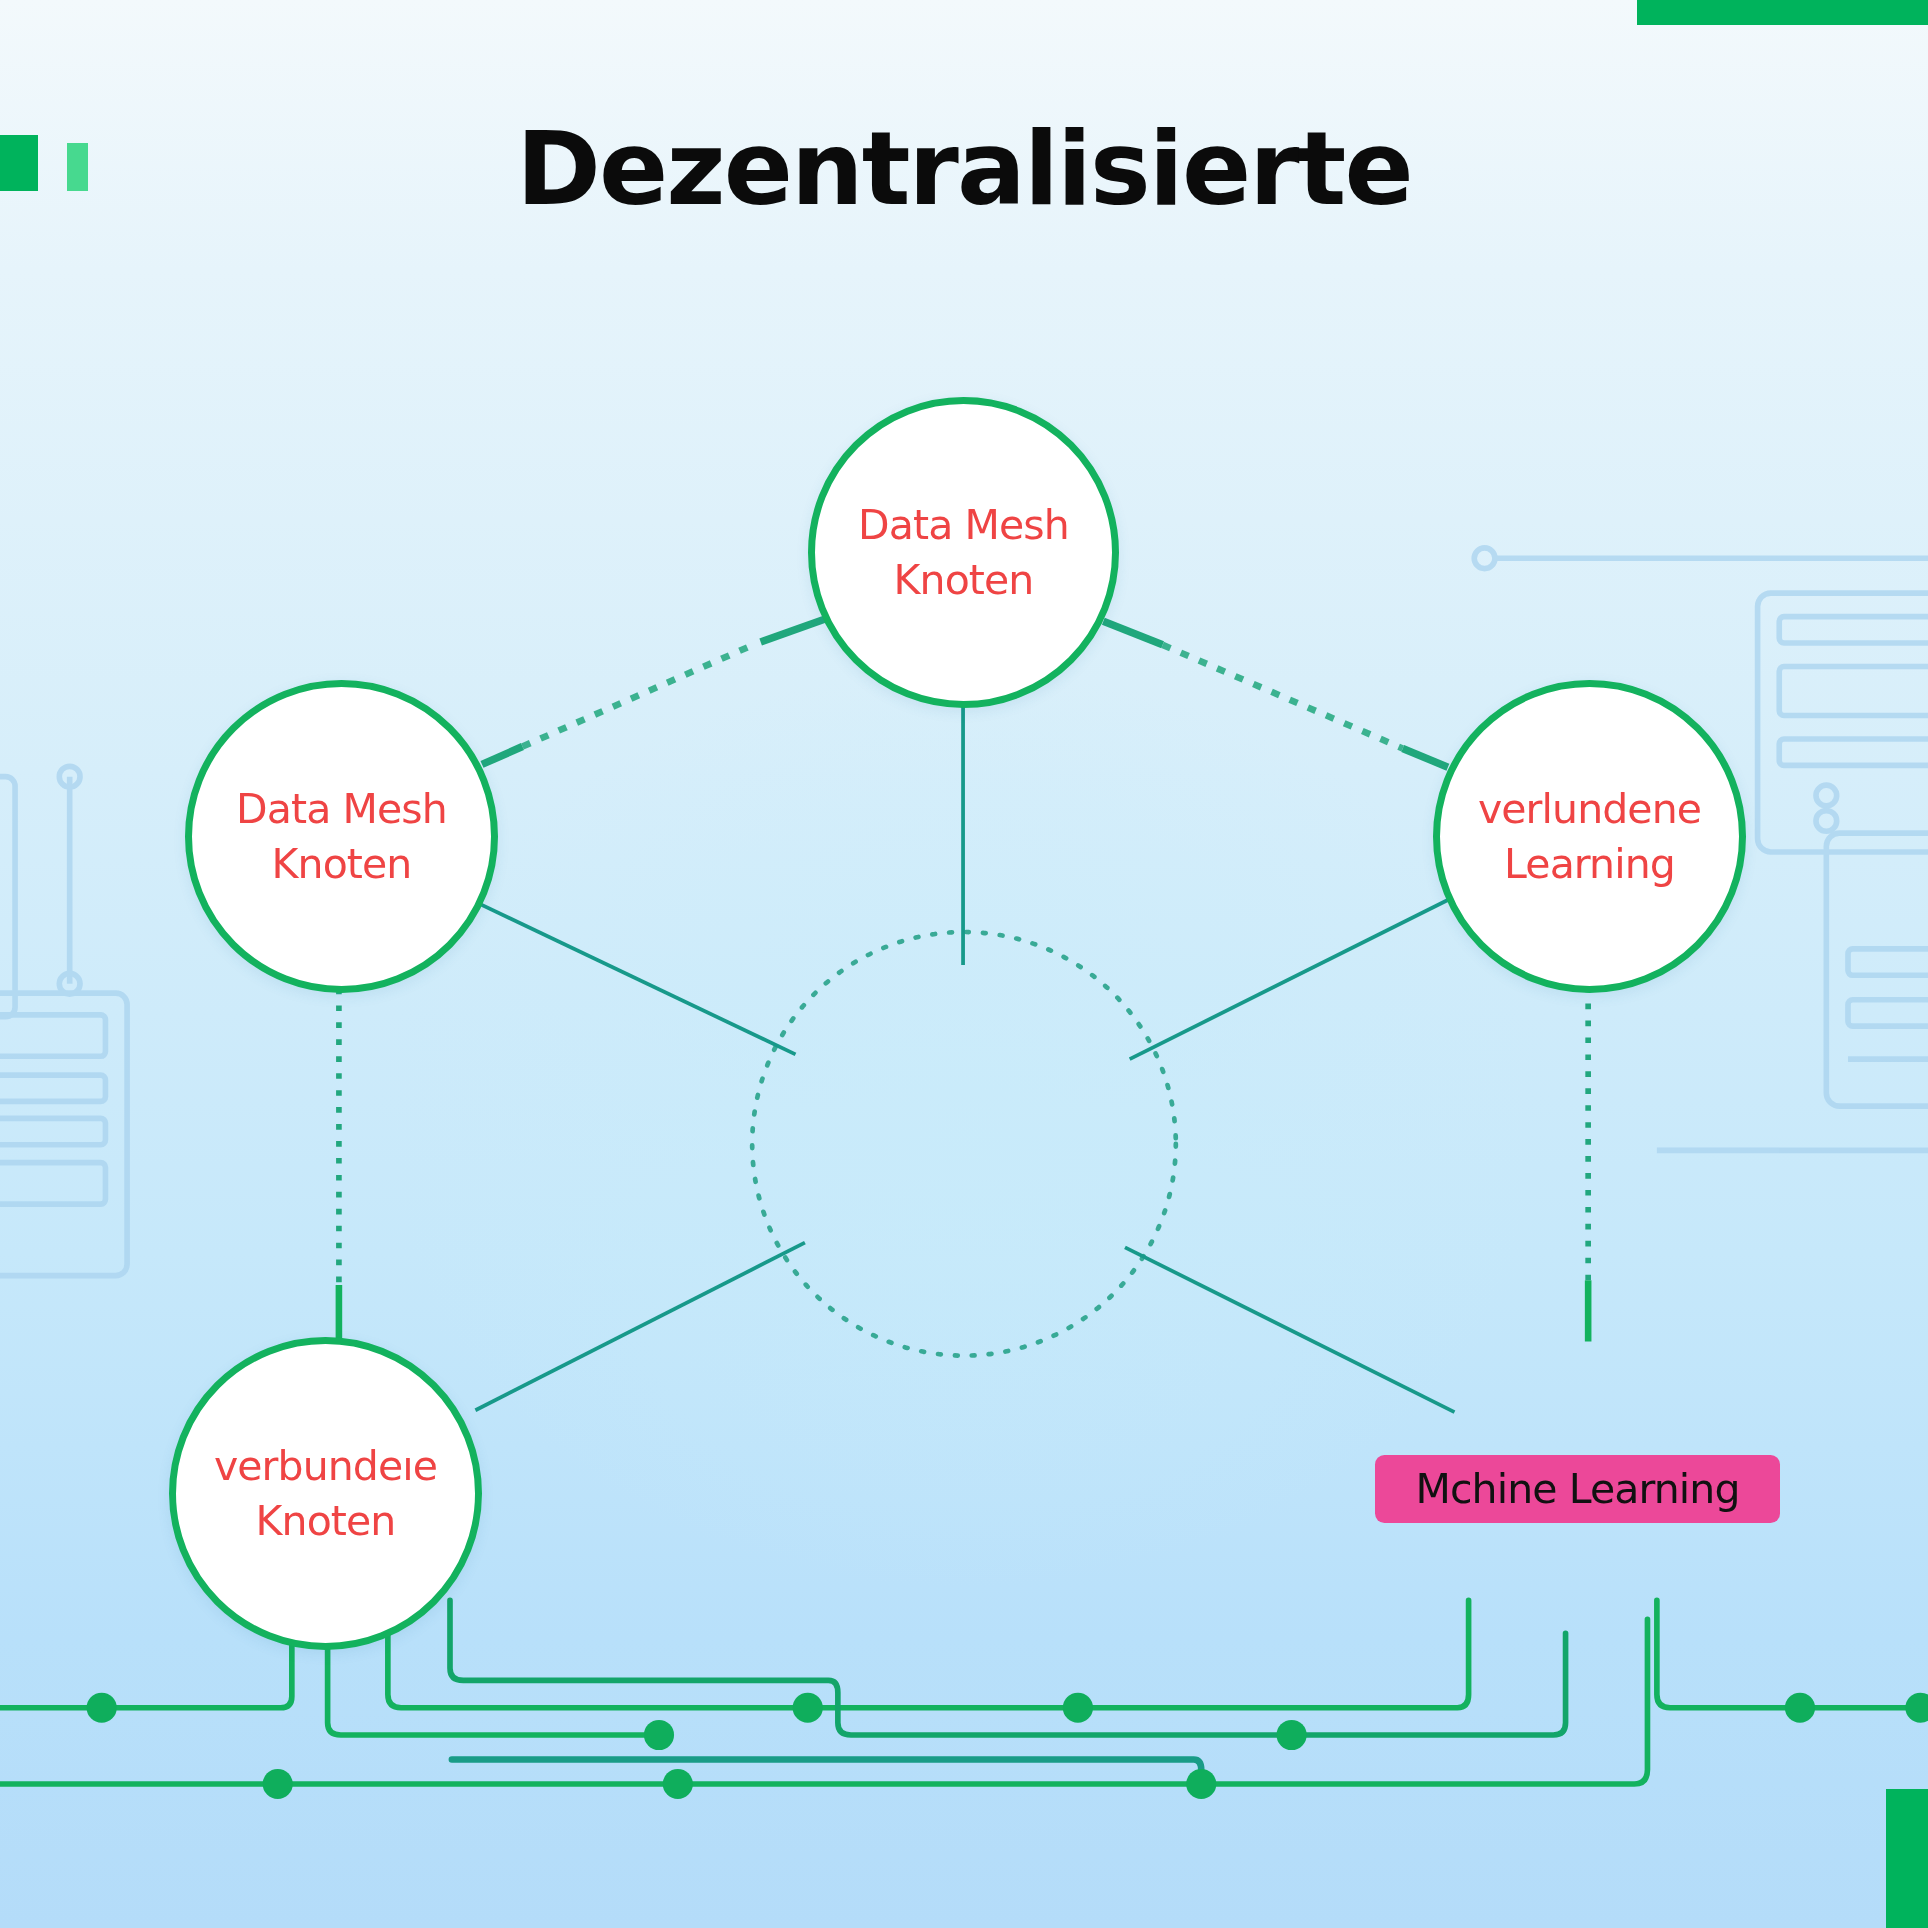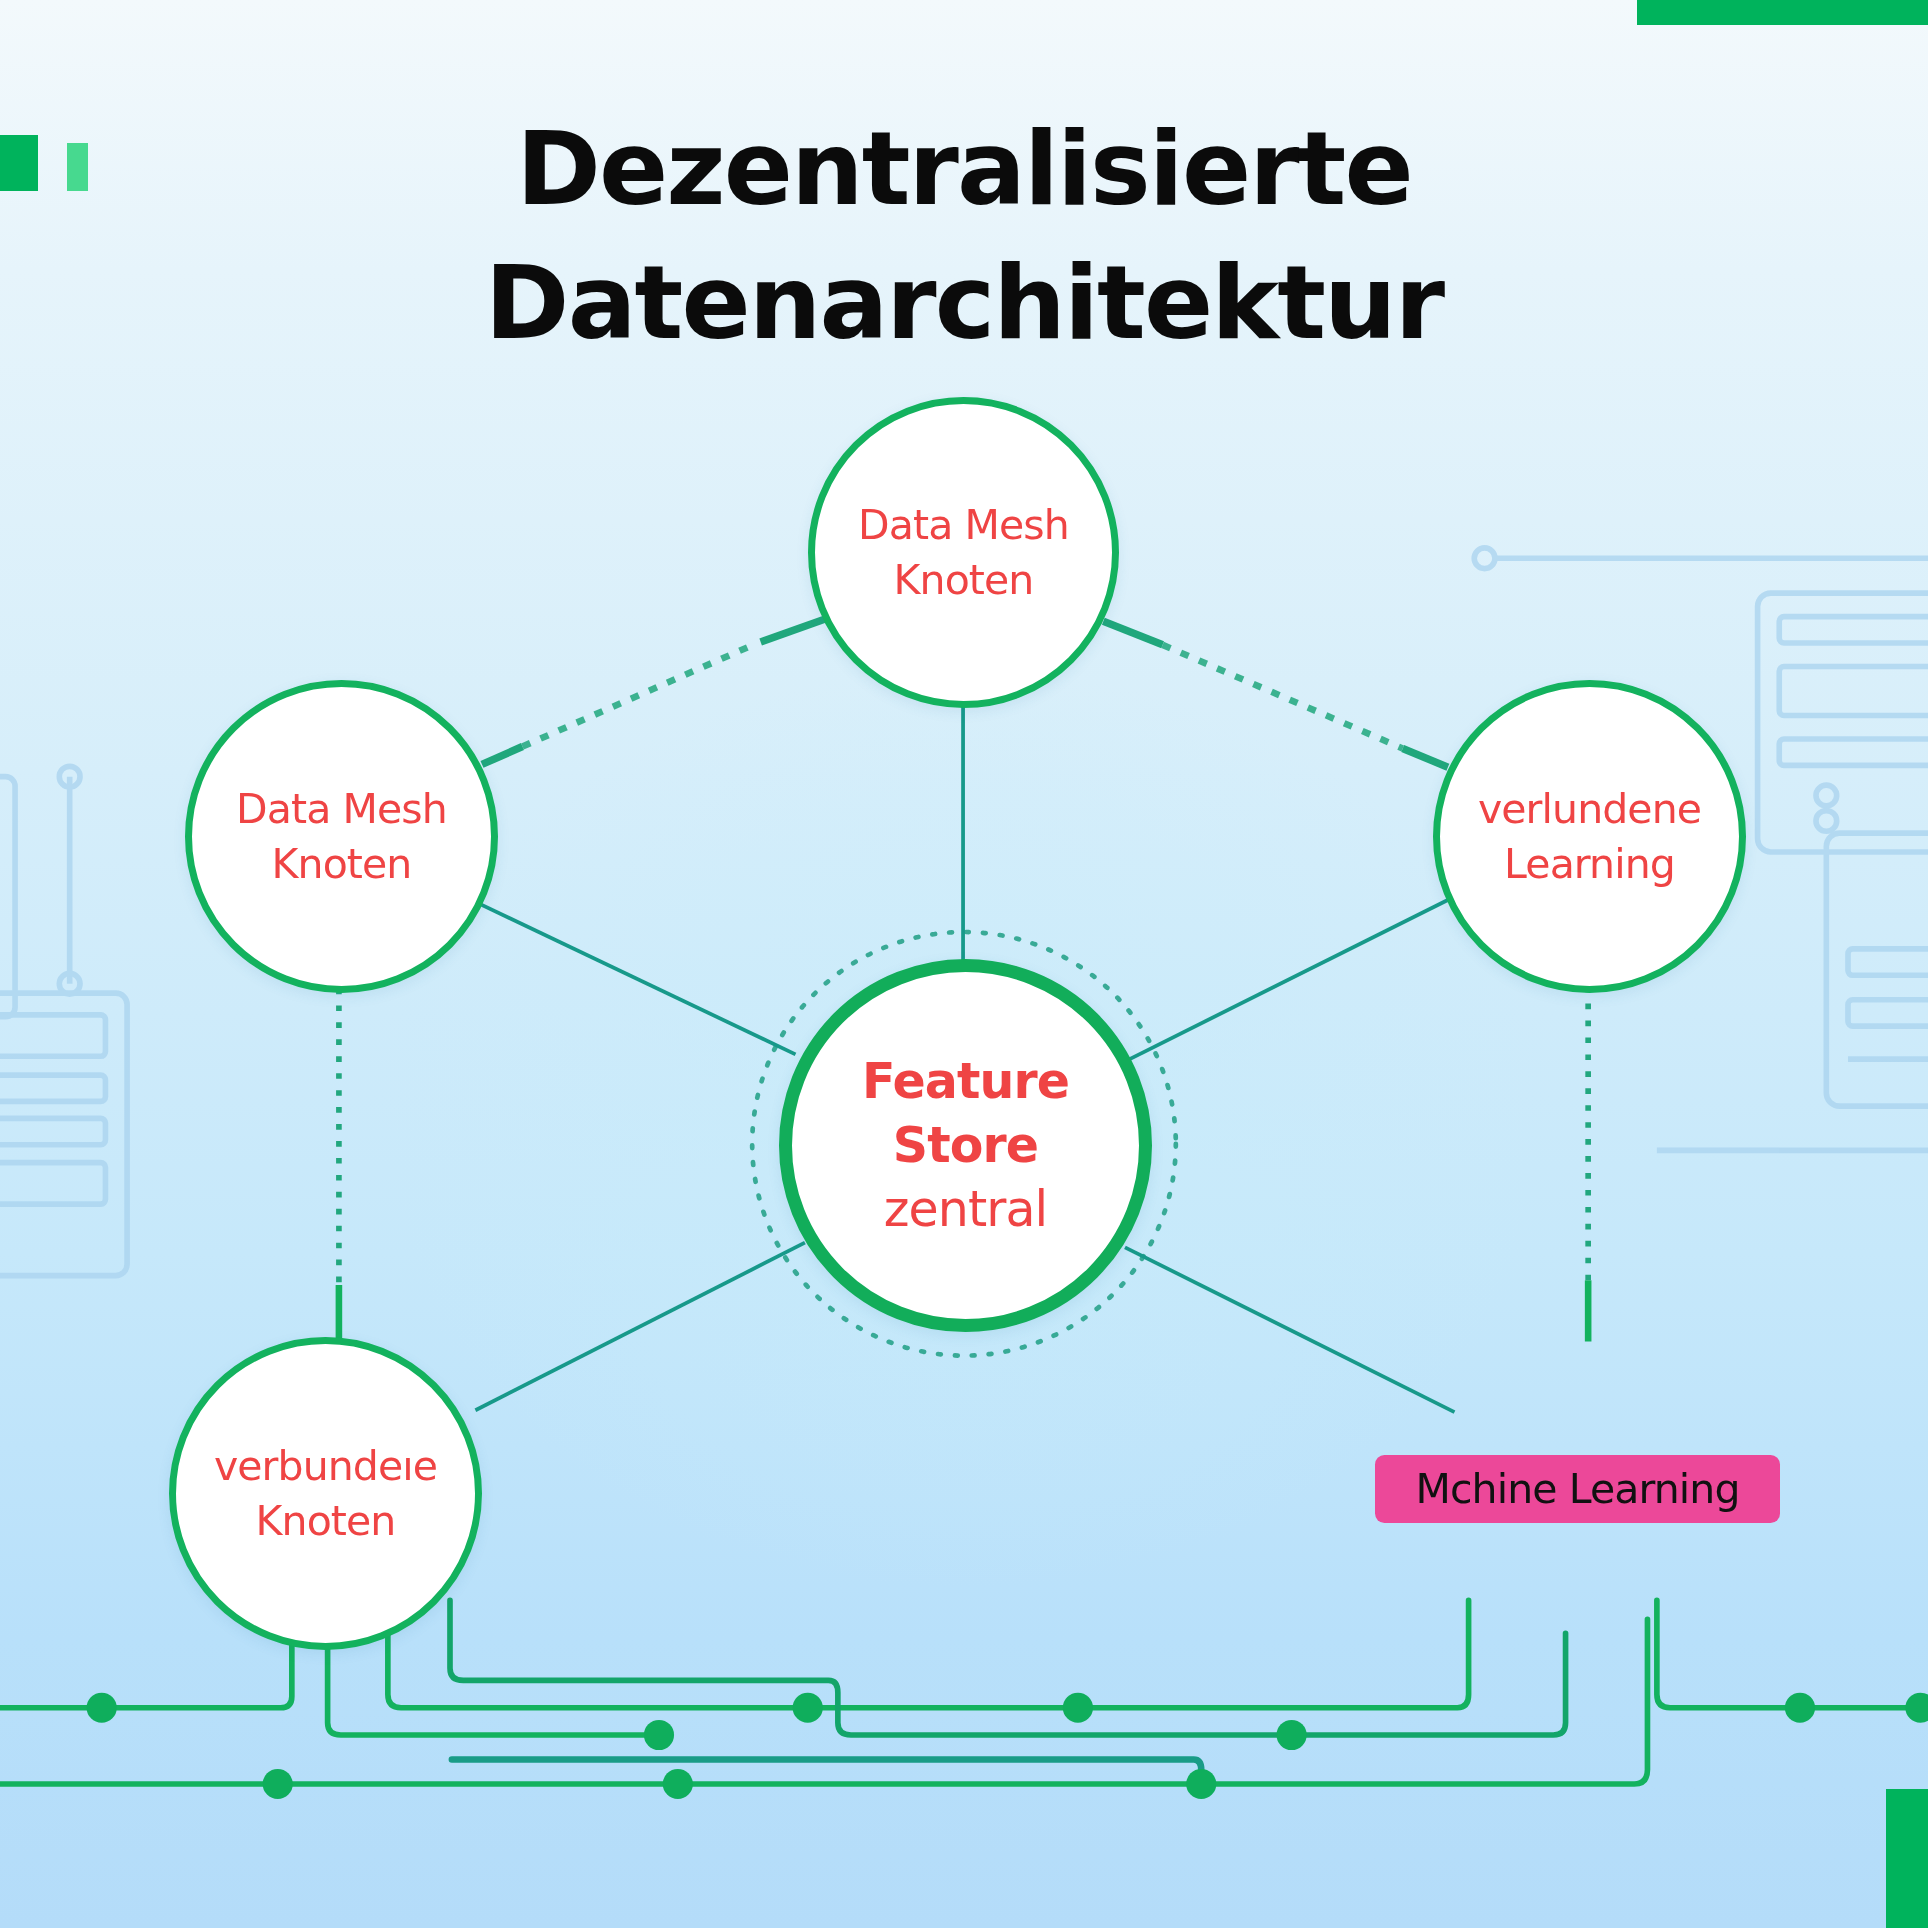--- a/index.html
+++ b/index.html
@@ -175,43 +175,37 @@
       <circle cx="700" cy="1843" r="16"></circle>
       <circle cx="1372" cy="1843" r="16"></circle>
       <circle cx="295" cy="1895" r="16"></circle>
       <circle cx="720" cy="1895" r="16"></circle>
       <circle cx="1276" cy="1895" r="16"></circle>
     </g>
   </svg>
 
   <h1 class="title" style="margin:0;">
     <span>Dezentralisierte</span>
-    <span>Datenarchitektur</span>
   </h1>
 
   <div class="node" style="left:808px; top:397px; width:311px; height:311px;">
     <span class="line">Data Mesh</span>
     <span class="line">Knoten</span>
   </div>
 
   <div class="node" style="left:185px; top:680px; width:313px; height:313px;">
     <span class="line">Data Mesh</span>
     <span class="line">Knoten</span>
   </div>
 
   <div class="node" style="left:1433px; top:680px; width:313px; height:313px;">
     <span class="line">verlundene</span>
     <span class="line">Learning</span>
   </div>
 
-  <div class="node center" style="left:779px; top:959px; width:373px; height:373px;">
-    <span class="line bold">Feature</span>
-    <span class="line bold">Store</span>
-    <span class="line light">zentral</span>
-  </div>
 
   <div class="node" style="left:169px; top:1337px; width:313px; height:313px;">
     <span class="line">verbundeıe</span>
     <span class="line">Knoten</span>
   </div>
 
   <div class="ml-label">Mchine Learning</div>
 
 </div>
 

